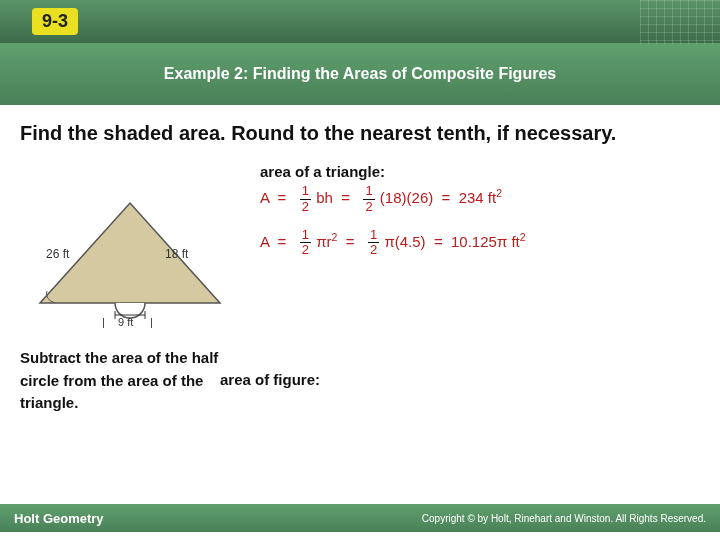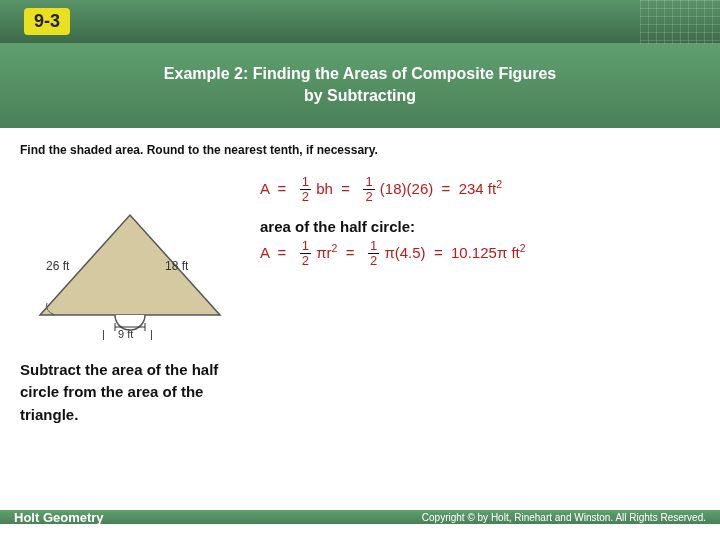--- a/index.html
+++ b/index.html
@@ -9,21 +9,21 @@
       background: #ffffff;
       font-family: Arial, sans-serif;
       overflow: hidden;
       position: relative;
     }
 
     
     .header-bar {
       background: #4a7c59;
       background: linear-gradient(to bottom, #5a9468, #3d6b4a);
-      padding: 8px 24px;
+      padding: 8px 32px;
       display: flex;
       align-items: center;
       gap: 2px;
     }
     .header-badge {
       background: #e8e020;
       color: #222;
       font-weight: bold;
       font-size: 18px;
       padding: 3px 10px;
@@ -62,21 +62,21 @@
       padding: 20px 20px;
       line-height: 1.4;
     }
 
     
     .main-content {
       padding: 14px 20px 10px 20px;
     }
 
     .problem-statement {
-      font-size: 12px;
+      font-size: 20px;
       font-weight: bold;
       color: #111;
       margin-bottom: 16px;
       line-height: 1.4;
     }
 
     
     .columns {
       display: flex;
       gap: 20px;
@@ -150,30 +150,30 @@
       flex: 1;
     }
 
     .area-figure .step-label {
       margin-bottom: 4px;
     }
 
     
     .footer {
       position: absolute;
-      bottom: 16px;
+      bottom: 8px;
       left: 0;
       right: 0;
       background: #5a9468;
       background: linear-gradient(to bottom, #5fa06e, #4a8058);
       display: flex;
       align-items: center;
       justify-content: space-between;
       padding: 4px 14px;
-      height: 14px;
+      height: 28px;
     }
 
     .footer-left {
       color: white;
       font-size: 13px;
       font-weight: bold;
     }
 
     .footer-right {
       color: white;
@@ -187,21 +187,20 @@
   </style>
 </head>
 <body>
 
 <div class="header-bar">
   <span class="header-badge">9-3</span>
 </div>
 
 <div class="example-title">
   <span>Example 2: Finding the Areas of Composite Figures</span><br>
-  <span>by Subtracting</span>
 </div>
 
 <div class="main-content">
 
   <div class="problem-statement">Find the shaded area. Round to the nearest tenth, if necessary.</div>
 
   <div class="columns">
 
     <div class="left-col">
       <div class="figure-container">
@@ -223,55 +222,56 @@
           <text x="98" y="153" font-size="11" fill="#333" font-family="Arial">9 ft</text>
 
           <text x="82" y="153" font-size="11" fill="#333" font-family="Arial">|</text>
           <text x="130" y="153" font-size="11" fill="#333" font-family="Arial">|</text>
         </svg>
       </div>
     </div>
 
     <div class="right-col">
 
+      <div class="step-label">area of a triangle:</div>
       <div class="formula-line">
         A &nbsp;= &nbsp;
         <span class="frac">
           <span class="num">1</span>
           <span class="den">2</span>
         </span>
         bh &nbsp;= &nbsp;
         <span class="frac">
           <span class="num">1</span>
           <span class="den">2</span>
         </span>
         (18)(26) &nbsp;= &nbsp;234 ft<sup>2</sup>
       </div>
 
-      <div class="step-label">area of the half circle:</div>
       <div class="formula-line">
         A &nbsp;= &nbsp;
         <span class="frac">
           <span class="num">1</span>
           <span class="den">2</span>
         </span>
         πr<sup>2</sup> &nbsp;= &nbsp;
         <span class="frac">
           <span class="num">1</span>
           <span class="den">2</span>
         </span>
         π(4.5) &nbsp;= &nbsp;10.125π ft<sup>2</sup>
       </div>
 
     </div>
   </div>
 
   <div class="bottom-section">
     <div class="subtract-text">Subtract the area of the half circle from the area of the triangle.</div>
     <div class="area-figure">
+      <div class="step-label">area of figure:</div>
     </div>
   </div>
 
 </div>
 
 <div class="footer">
   <span class="footer-left">Holt Geometry</span>
   <span class="footer-right">Copyright © by Holt, Rinehart and Winston. All Rights Reserved.</span>
 </div>
 

